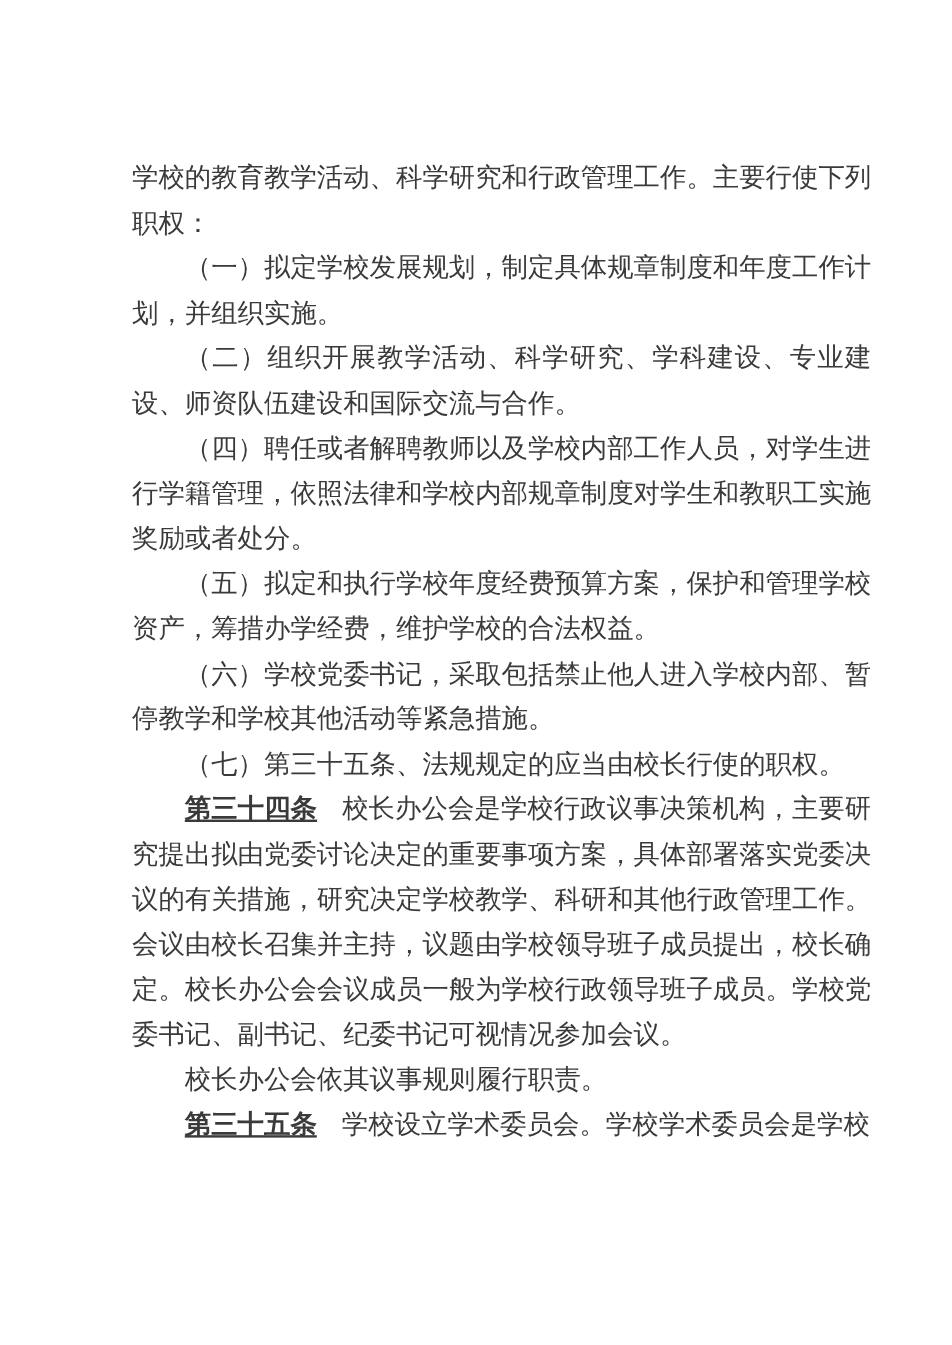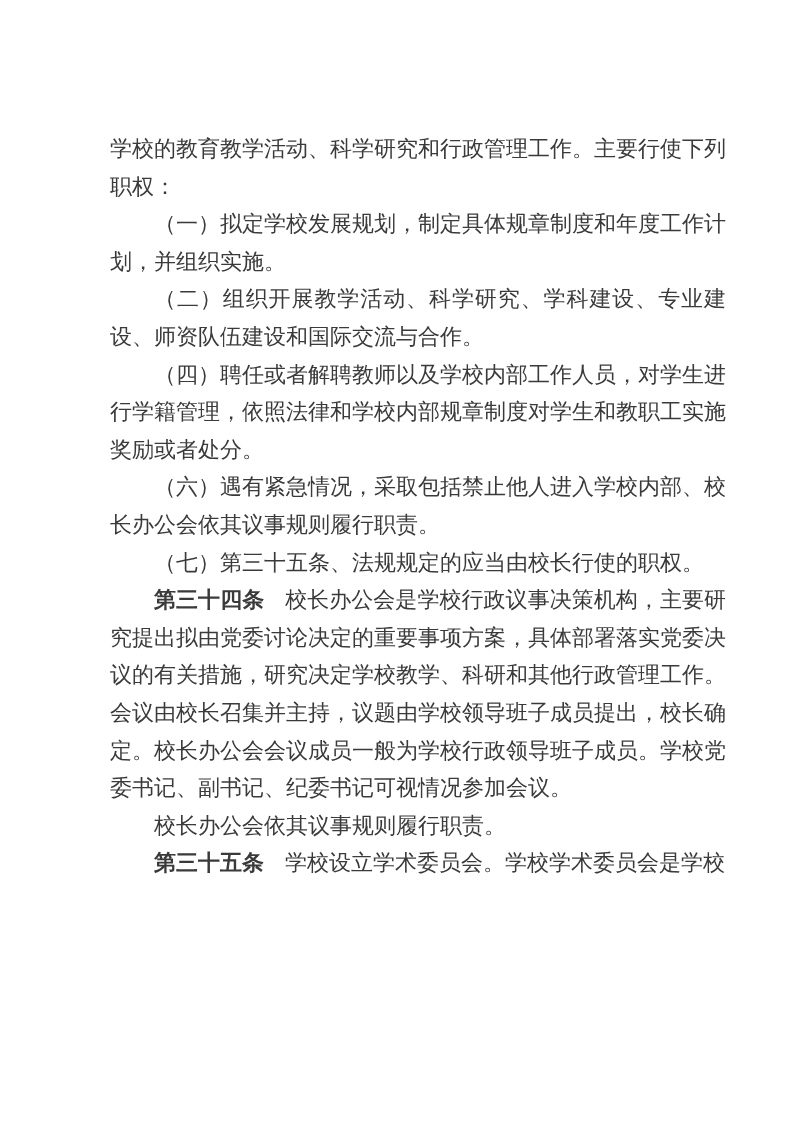--- a/index.html
+++ b/index.html
@@ -31,20 +31,21 @@
     margin: 0;
     padding: 0;
   }
   .para.indent {
     text-indent: 2em;
   }
   .lead {
     font-weight: 700;
     font-family: "DejaVu Sans", "Liberation Sans", sans-serif;
     margin-right: 0.95em;
+    text-decoration: underline;
   }
   .page-number {
     position: absolute;
     left: 0;
     right: 0;
     top: 1036px;
     text-align: center;
     font-size: 19px;
     letter-spacing: 2px;
     color: var(--text-color, #3a3a3a);
@@ -53,20 +54,21 @@
 </style>
 </head>
 <body>
 
 <div class="page">
   <div class="content">
       <p class="para"><span>学校的教育教学活动、科学研究和行政管理工作。主要行使下列职权：</span></p>
       <p class="para indent"><span>（一）拟定学校发展规划，制定具体规章制度和年度工作计划，并组织实施。</span></p>
       <p class="para indent"><span>（二）组织开展教学活动、科学研究、学科建设、专业建设、师资队伍建设和国际交流与合作。</span></p>
       <p class="para indent"><span>（四）聘任或者解聘教师以及学校内部工作人员，对学生进行学籍管理，依照法律和学校内部规章制度对学生和教职工实施奖励或者处分。</span></p>
-      <p class="para indent"><span>（六）遇有紧急情况，采取包括禁止他人进入学校内部、校长办公会依其议事规则履行职责。</span></p>
+      <p class="para indent"><span>（五）拟定和执行学校年度经费预算方案，保护和管理学校资产，筹措办学经费，维护学校的合法权益。</span></p>
+      <p class="para indent"><span>（六）学校党委书记，采取包括禁止他人进入学校内部、暂停教学和学校其他活动等紧急措施。</span></p>
       <p class="para indent"><span>（七）第三十五条、法规规定的应当由校长行使的职权。</span></p>
       <p class="para indent"><span class="lead">第三十四条</span><span>校长办公会是学校行政议事决策机构，主要研究提出拟由党委讨论决定的重要事项方案，具体部署落实党委决议的有关措施，研究决定学校教学、科研和其他行政管理工作。会议由校长召集并主持，议题由学校领导班子成员提出，校长确定。校长办公会会议成员一般为学校行政领导班子成员。学校党委书记、副书记、纪委书记可视情况参加会议。</span></p>
       <p class="para indent"><span>校长办公会依其议事规则履行职责。</span></p>
       <p class="para indent"><span class="lead">第三十五条</span><span>学校设立学术委员会。学校学术委员会是学校</span></p>
     </div>
   <div class="page-number">- 11 -</div>
 </div>
 
 </body></html>

